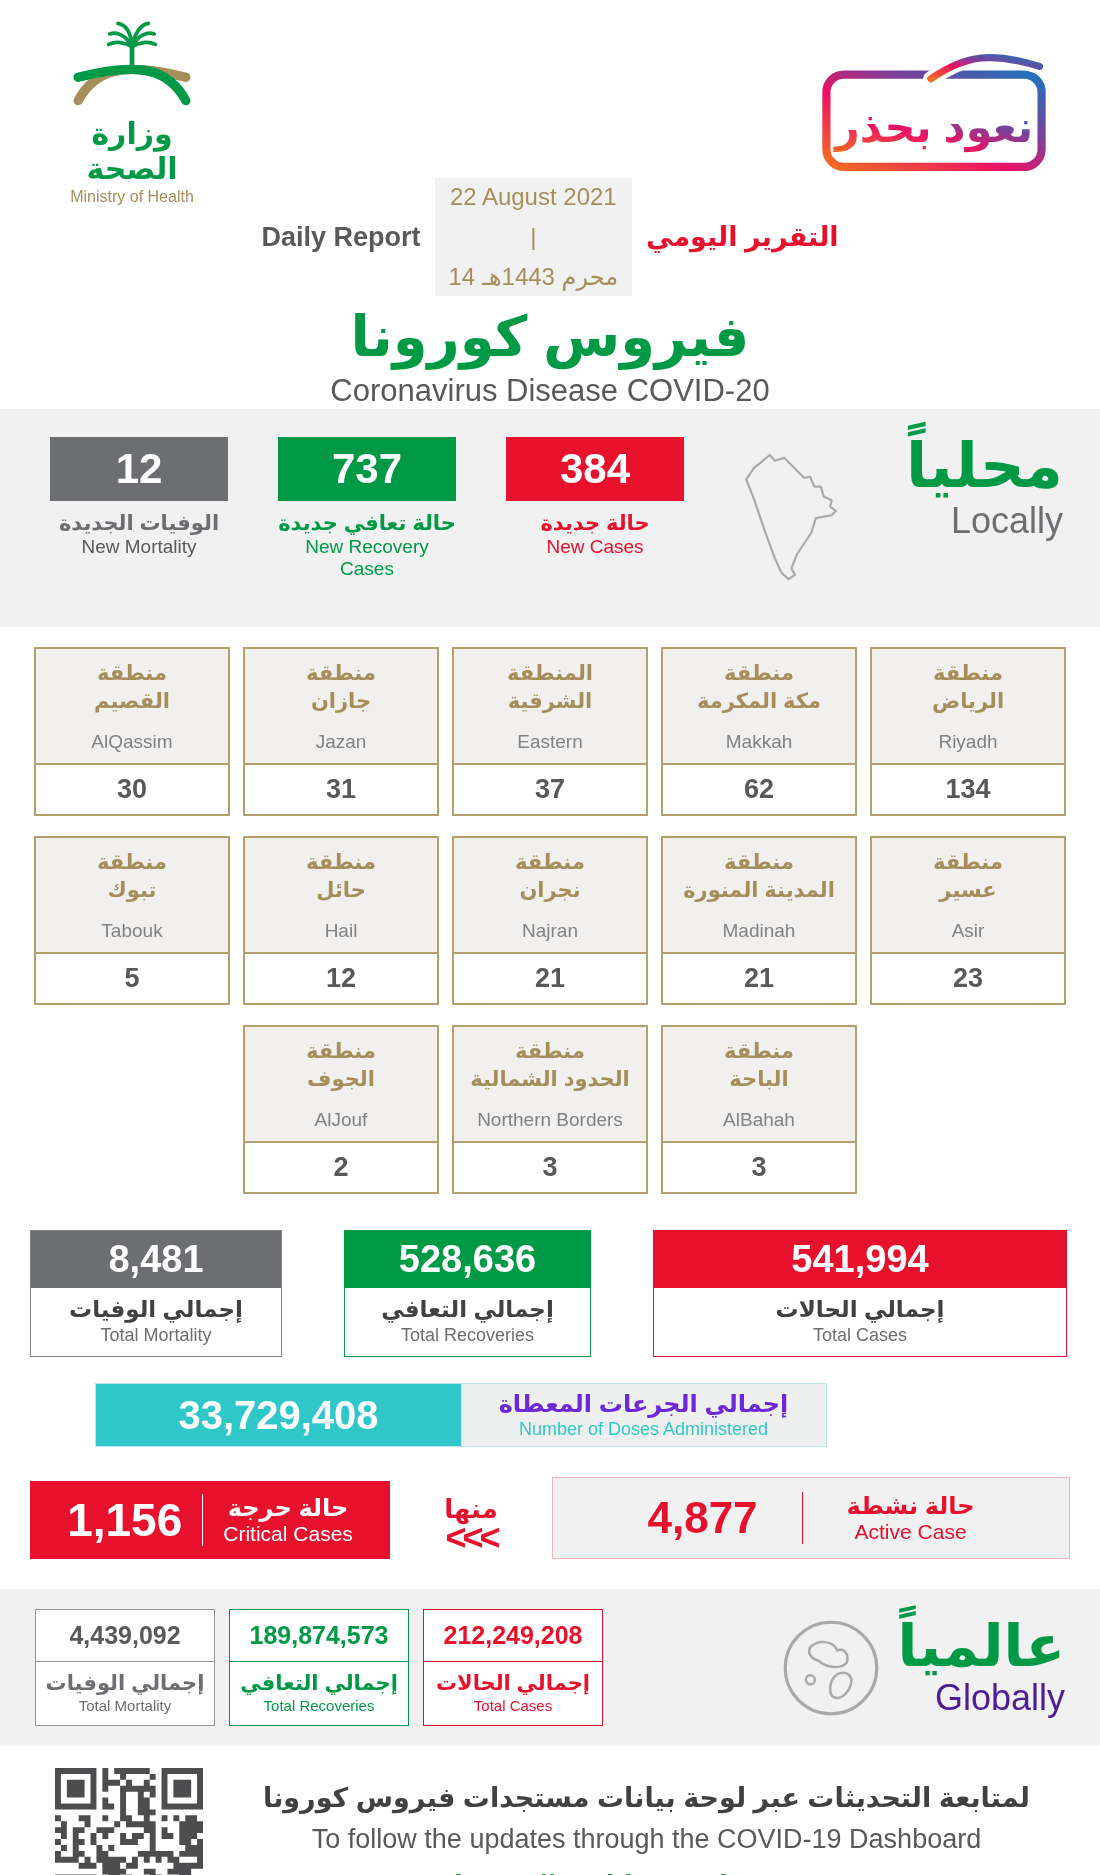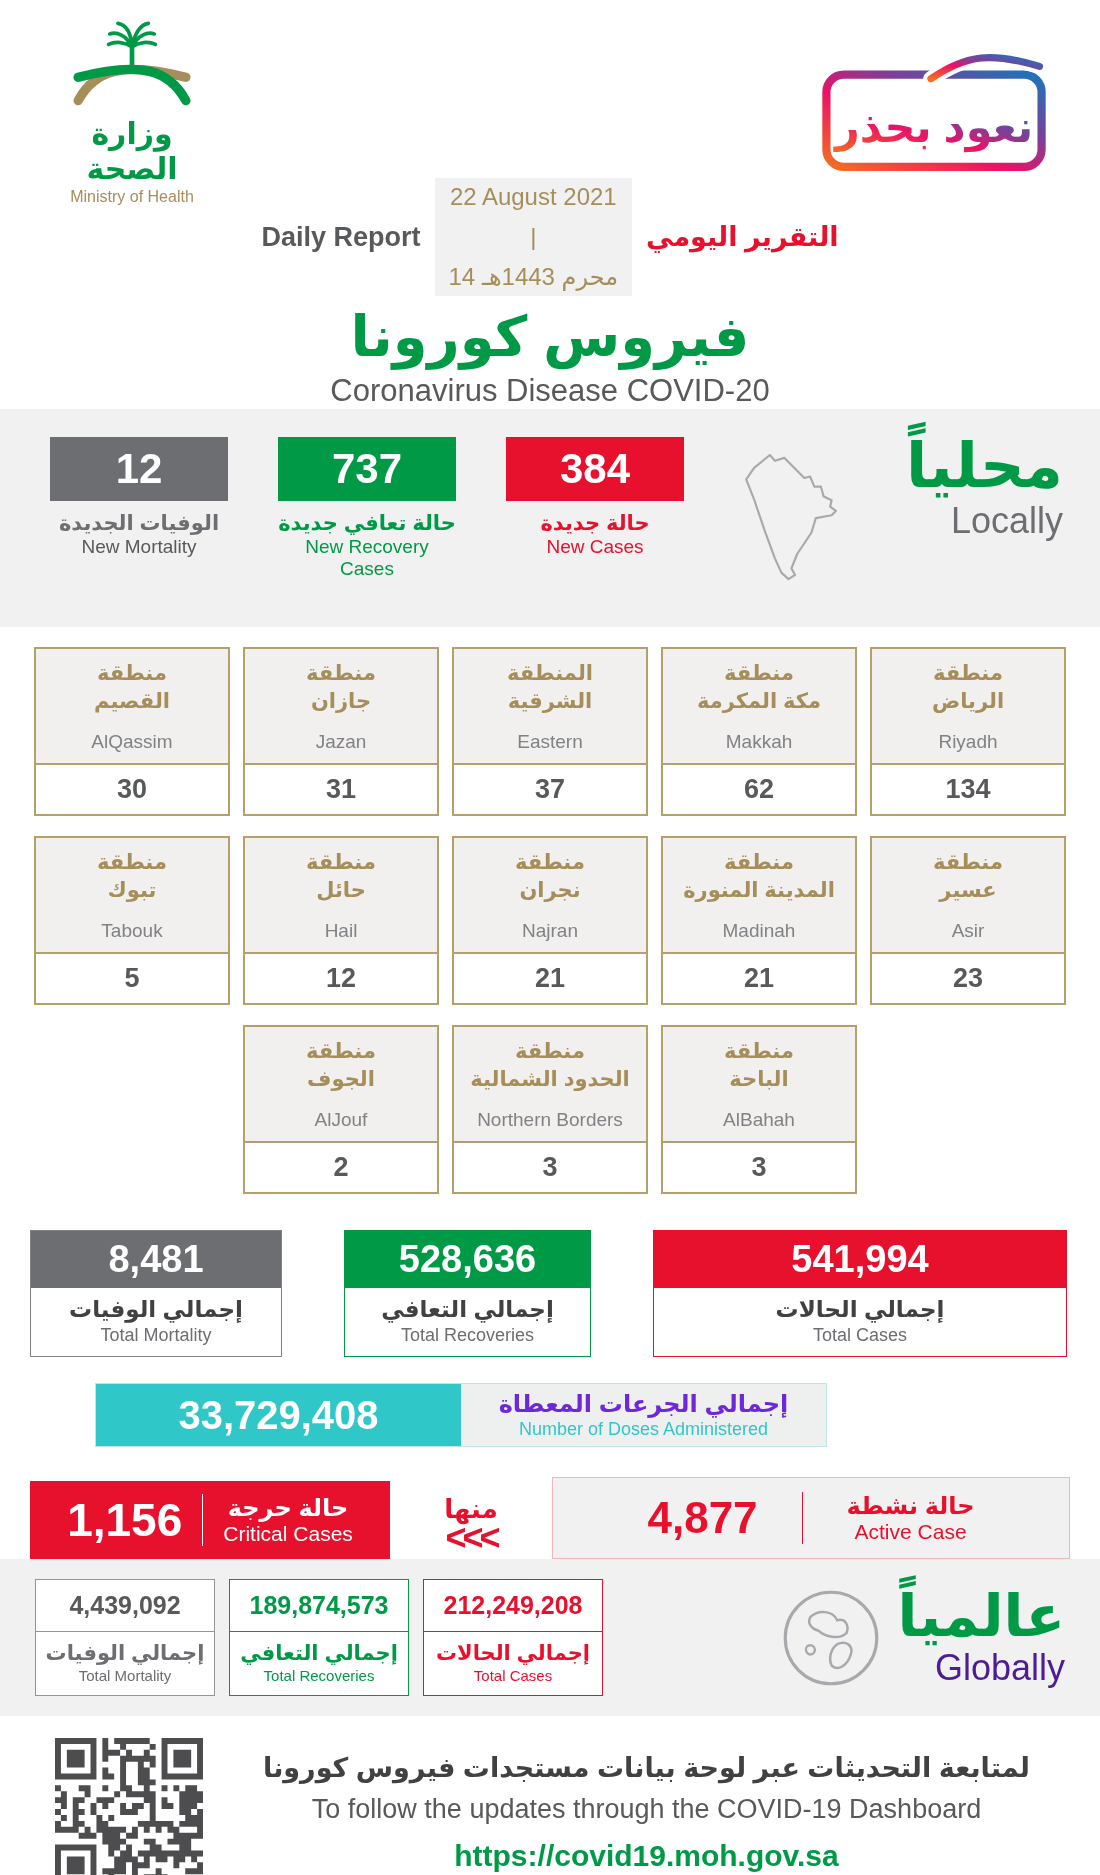--- a/index.html
+++ b/index.html
@@ -62,21 +62,21 @@
   .vdiv.red{background:#e8112d;}
   .crit-labels,.active-labels{text-align:center;line-height:1.15;}
   .cl-ar{font-size:24px;font-weight:bold;display:block;}
   .cl-en{font-size:21px;display:block;}
   .ofwhich{text-align:center;color:#e8112d;width:110px;flex:0 0 auto;}
   .ow-ar{font-size:26px;font-weight:bold;}
   .ow-arrows{font-size:36px;font-weight:bold;letter-spacing:-4px;margin-top:-8px;}
   .active-box{flex:1;height:80px;background:#f1f1f2;border:1px solid #f5b5bf;color:#e8112d;display:flex;align-items:center;justify-content:center;gap:44px;}
   .active-val{font-size:44px;font-weight:bold;}
   
-  .globe-band{display:flex;align-items:center;padding:20px 35px;gap:14px;}
+  .globe-band{display:flex;align-items:center;padding:20px 35px;gap:14px;margin-top:30px;}
   .g-card{width:178px;background:#fff;text-align:center;flex:0 0 auto;}
   .g-val{font-size:25px;font-weight:bold;padding:11px 2px;}
   .g-labels{padding:9px 2px 11px;}
   .g-ar{font-size:21px;font-weight:bold;display:block;}
   .g-en{font-size:15px;display:block;margin-top:2px;}
   .gc-gray{border:1px solid #939598;} .gc-gray .g-val{color:#58595b;border-bottom:1px solid #939598;} .gc-gray .g-ar,.gc-gray .g-en{color:#6d6e71;}
   .gc-green{border:1px solid #009a47;} .gc-green .g-val{color:#009a47;border-bottom:1px solid #009a47;} .gc-green .g-ar,.gc-green .g-en{color:#009a47;}
   .gc-red{border:1px solid #e8112d;} .gc-red .g-val{color:#e8112d;border-bottom:1px solid #e8112d;} .gc-red .g-ar,.gc-red .g-en{color:#e8112d;}
   .globe-icon{margin-left:auto;flex:0 0 auto;}
   .glob-head{text-align:right;flex:0 0 auto;}

